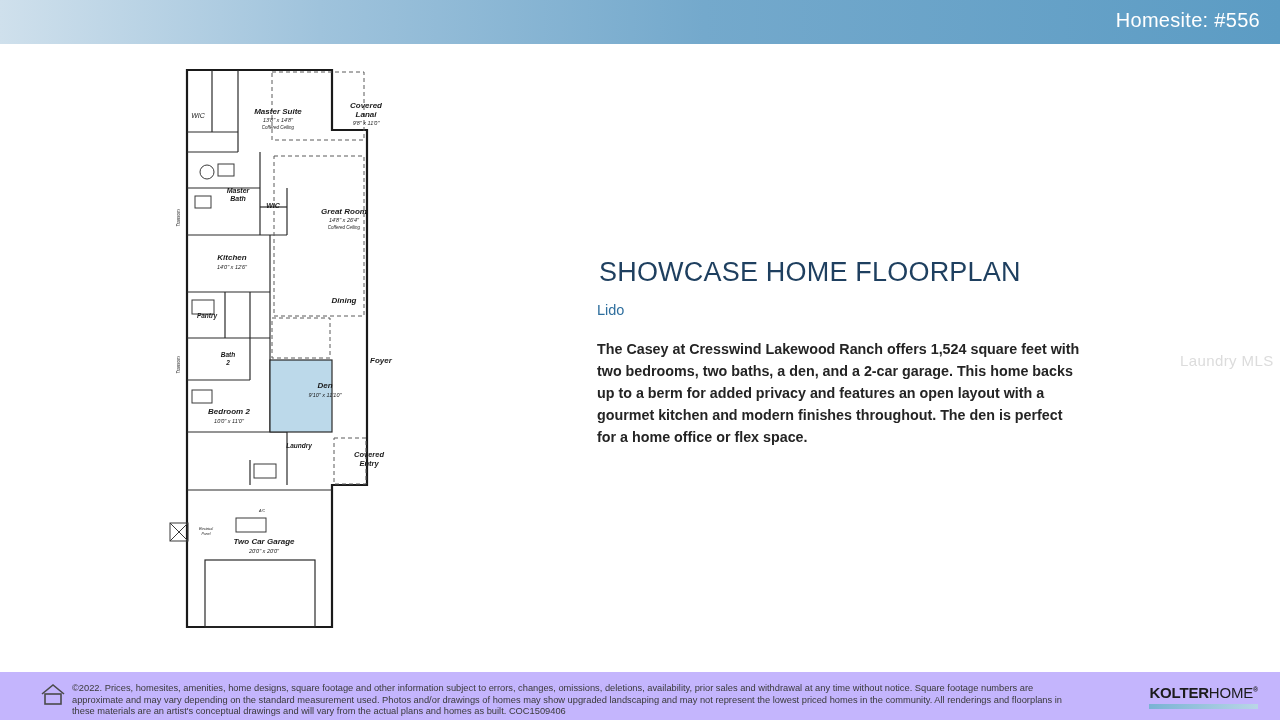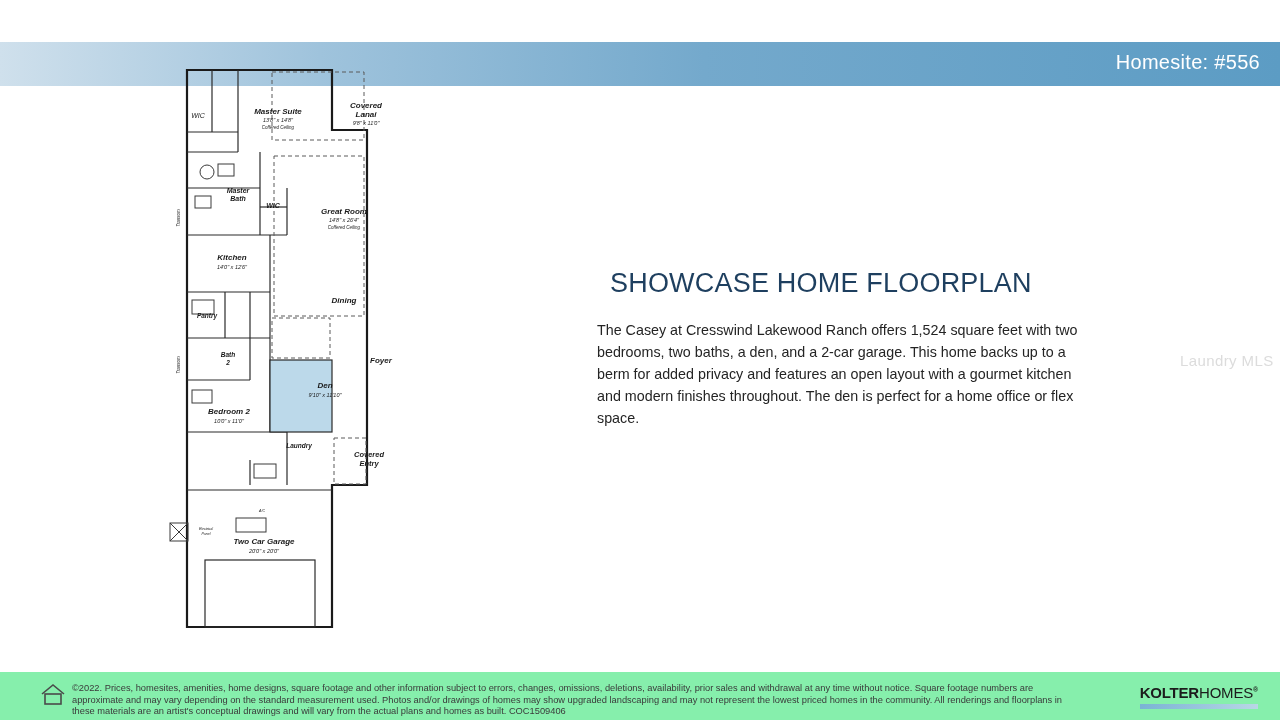--- a/index.html
+++ b/index.html
@@ -15,38 +15,37 @@
     position: relative;
   }
 
   
   .header {
     position: absolute;
     top: 0; left: 0;
     width: 1280px;
     height: 44px;
     background: linear-gradient(to right, #cfe0ec 0%, #9fc3dc 25%, #74a9cc 55%, #5c9cc4 100%);
-    margin-top: 42px;
   }
   .header-title {
     position: absolute;
     right: 20px;
     top: 9px;
     color: #ffffff;
     font-size: 20px;
     letter-spacing: .3px;
   }
 
   
   .footer {
     position: absolute;
     left: 0; bottom: 0;
     width: 1280px;
     height: 48px;
-    background: #86efac;
+    background: #c4b5fd;
   }
   .footer-inner {
     position: relative;
     width: 100%;
     height: 100%;
   }
   .footer-home-icon {
     position: absolute;
     left: 40px;
     top: 11px;
@@ -86,37 +85,38 @@
   }
 
   
   .content {
     position: absolute;
     left: 597px;
     top: 255px;
     width: 500px;
   }
   .content h1 {
-    margin: 13px;
+    margin: 2px;
     font-size: 27px;
     font-weight: normal;
     color: #1e3f5f;
     letter-spacing: .2px;
   }
   .content .plan-name {
     margin-top: 14px;
     font-size: 14.5px;
     color: #2f6f9e;
   }
   .content .desc {
     margin-top: 20px;
     font-size: 14.3px;
     line-height: 22px;
     color: #242424;
     width: 488px;
+    font-weight: bold;
   }
 
   
   .watermark {
     position: absolute;
     left: 1180px;
     top: 352px;
     font-size: 15px;
     color: #dcdcdc;
     letter-spacing: .4px;
@@ -253,34 +253,35 @@
 
     <g font-family="Liberation Sans, sans-serif" fill="#1a1a1a" font-size="4.5">
       <text x="30" y="158" transform="rotate(-90 30 158)" text-anchor="middle">Transom</text>
       <text x="30" y="305" transform="rotate(-90 30 305)" text-anchor="middle">Transom</text>
     </g>
   </svg>
 </div>
 
 <div class="content">
   <h1>SHOWCASE HOME FLOORPLAN</h1>
+  <div class="plan-name">Lido</div>
   <div class="desc">The Casey at Cresswind Lakewood Ranch offers 1,524 square feet with two bedrooms, two baths, a den, and a 2-car garage. This home backs up to a berm for added privacy and features an open layout with a gourmet kitchen and modern finishes throughout. The den is perfect for a home office or flex space.</div>
 </div>
 
 <div class="watermark">Laundry MLS</div>
 
 <div class="footer">
   <div class="footer-inner">
     <span class="footer-home-icon">
       <svg width="26" height="24" viewBox="0 0 26 24" xmlns="http://www.w3.org/2000/svg">
         <path d="M2 11 L13 2 L24 11" fill="none" stroke="#4a4a4a" stroke-width="1.6"></path>
         <rect x="5" y="11" width="16" height="10" fill="none" stroke="#4a4a4a" stroke-width="1.6"></rect>
       </svg>
     </span>
     <div class="footer-text">©2022. Prices, homesites, amenities, home designs, square footage and other information subject to errors, changes, omissions, deletions, availability, prior sales and withdrawal at any time without notice. Square footage numbers are approximate and may vary depending on the standard measurement used. Photos and/or drawings of homes may show upgraded landscaping and may not represent the lowest priced homes in the community. All renderings and floorplans in these materials are an artist's conceptual drawings and will vary from the actual plans and homes as built. COC1509406</div>
     <div class="footer-brand">
       <div class="kolter">
-        <span>KOLTER</span><span class="thin">HOMES</span><span class="reg">®</span>
+        <span>KOLTER</span><span class="thin">HOME</span><span class="reg">®</span>
       </div>
       <div class="bar"></div>
     </div>
   </div>
 </div>
 
 </body></html>

